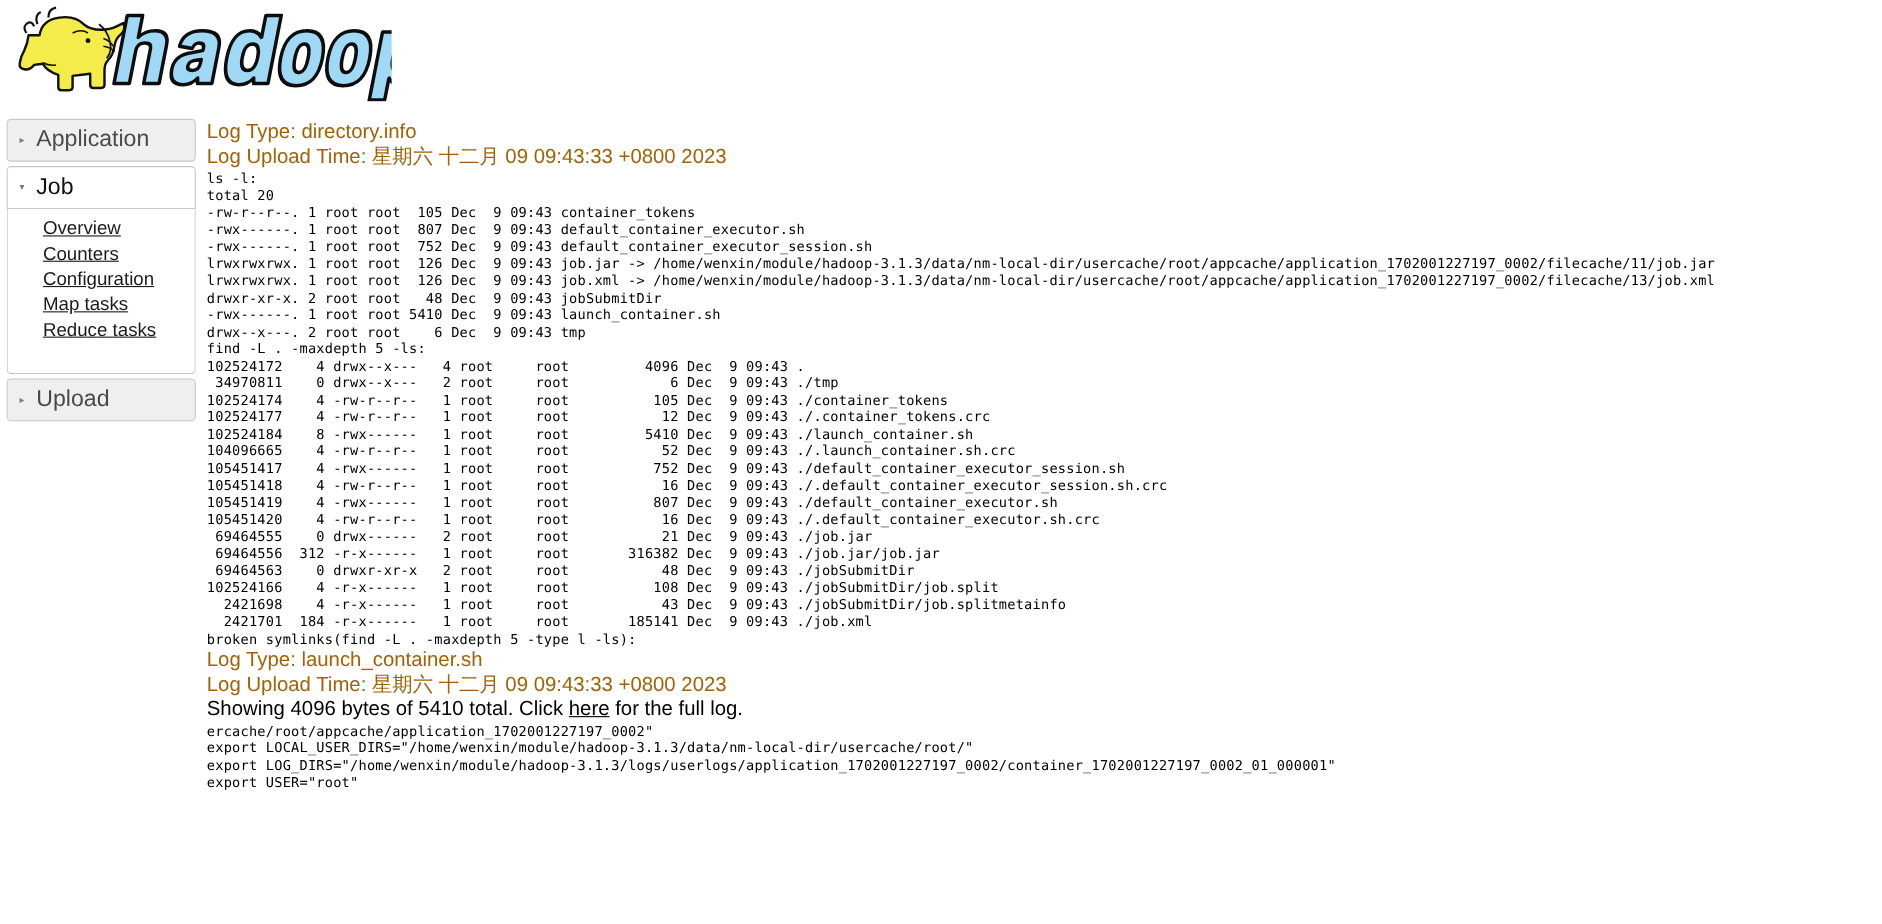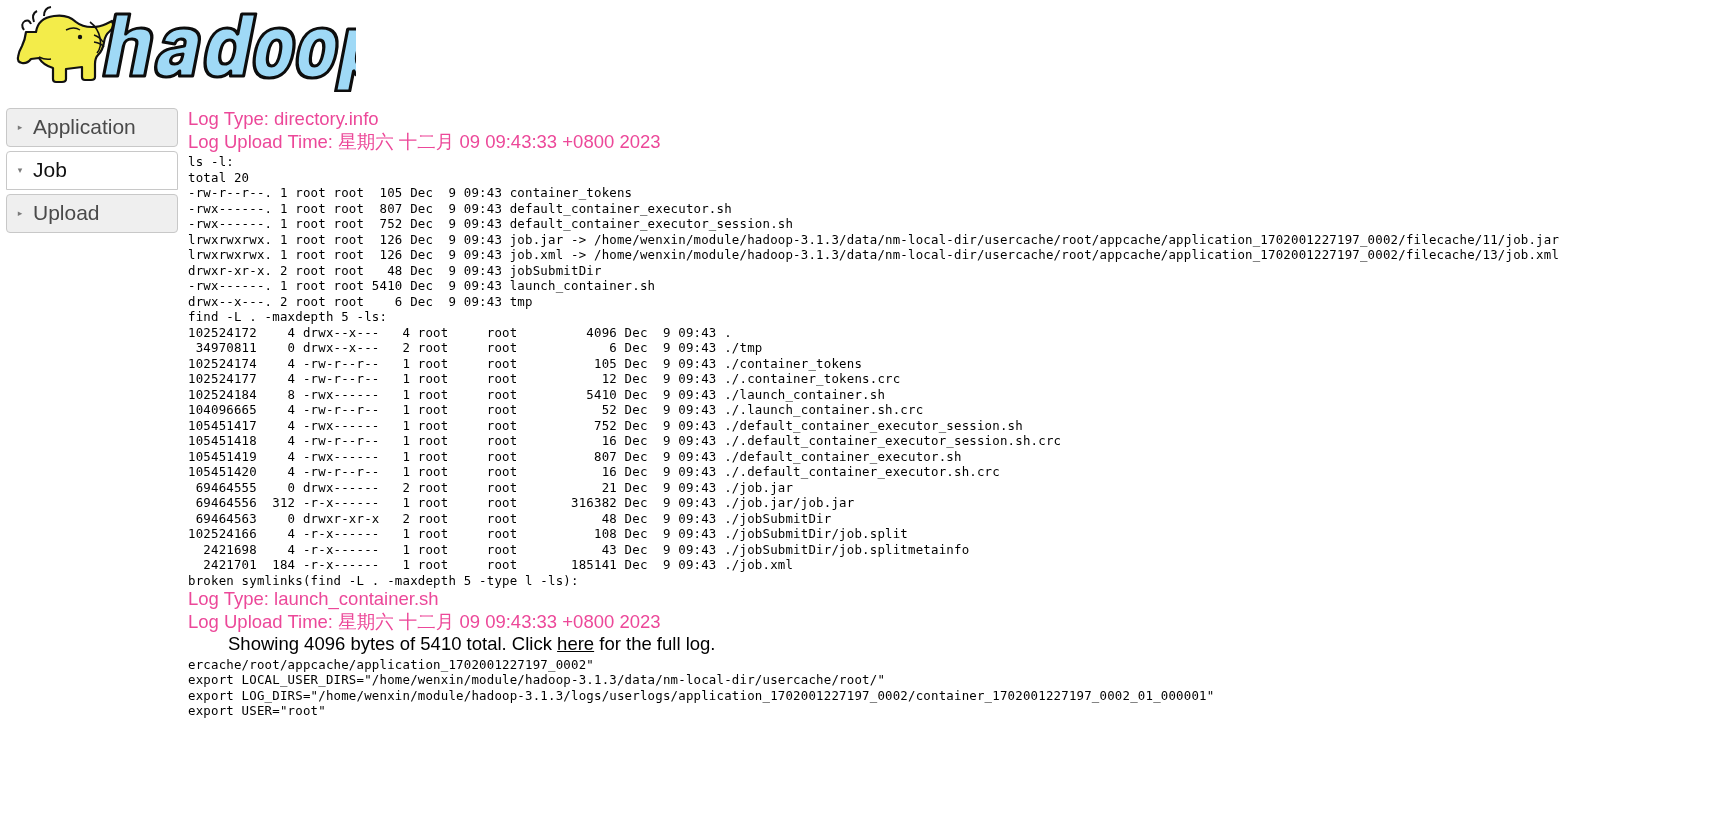--- a/index.html
+++ b/index.html
@@ -77,29 +77,28 @@
   
   #content {
     position: absolute;
     left: 188px; top: 108px;
     right: 0; bottom: 0;
     overflow: hidden;
   }
   .log-meta {
     font-size: 18.5px;
     line-height: 22.5px;
-    color: #ec4899;
+    color: #a16207;
     white-space: nowrap;
   }
   .log-meta.spacer-top { }
   .showing-line {
     font-size: 18.5px;
     line-height: 22.5px;
     white-space: nowrap;
-    margin-left: 40px;
   }
   .showing-line a {
     color: #000;
     text-decoration: underline;
     cursor: pointer;
   }
   pre.log-body {
     margin: 1px 0 0 0;
     padding: 0;
     font-family: "DejaVu Sans Mono", "Liberation Mono", monospace;
@@ -186,20 +185,27 @@
       <span class="arrow">▸</span>
       <span>Application</span>
     </div>
   </div>
 
   <div class="nav-section">
     <div class="nav-header open">
       <span class="arrow">▾</span>
       <span>Job</span>
     </div>
+    <div class="nav-body">
+      <span class="nav-link">Overview</span>
+      <span class="nav-link">Counters</span>
+      <span class="nav-link">Configuration</span>
+      <span class="nav-link">Map tasks</span>
+      <span class="nav-link">Reduce tasks</span>
+    </div>
   </div>
 
   <div class="nav-section">
     <div class="nav-header">
       <span class="arrow">▸</span>
       <span>Upload</span>
     </div>
   </div>
 
 </div>

